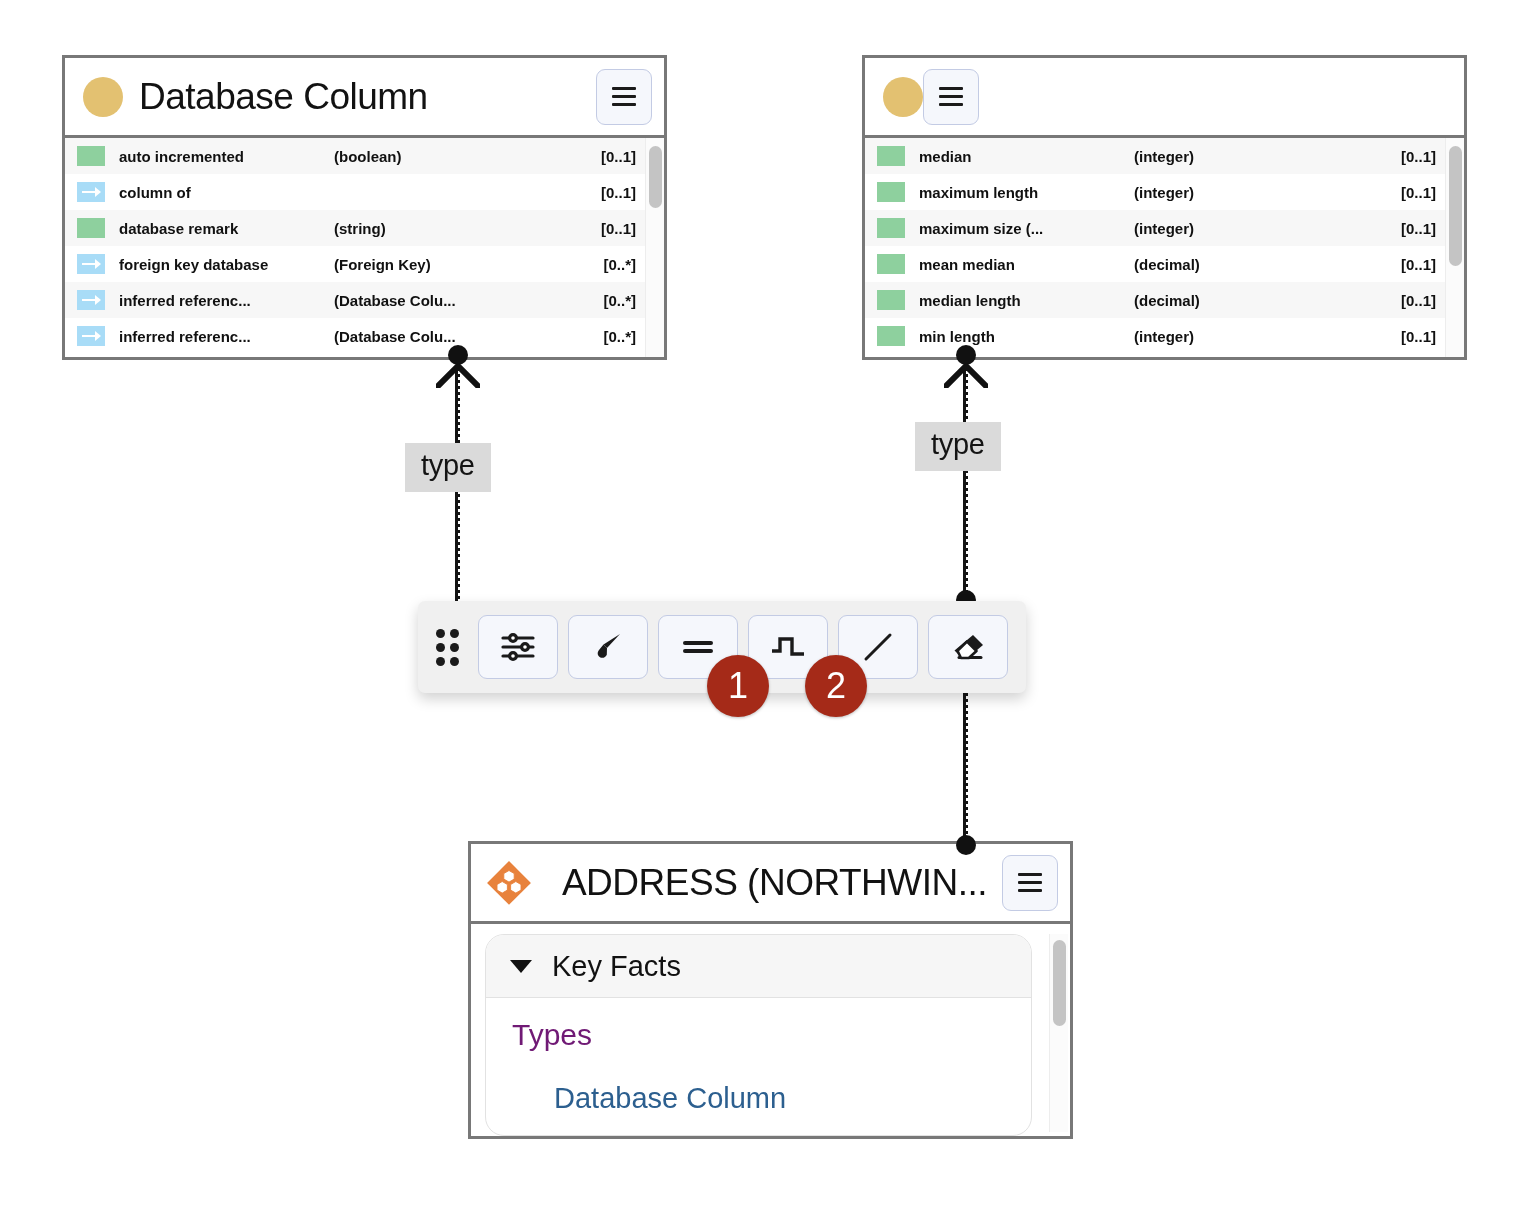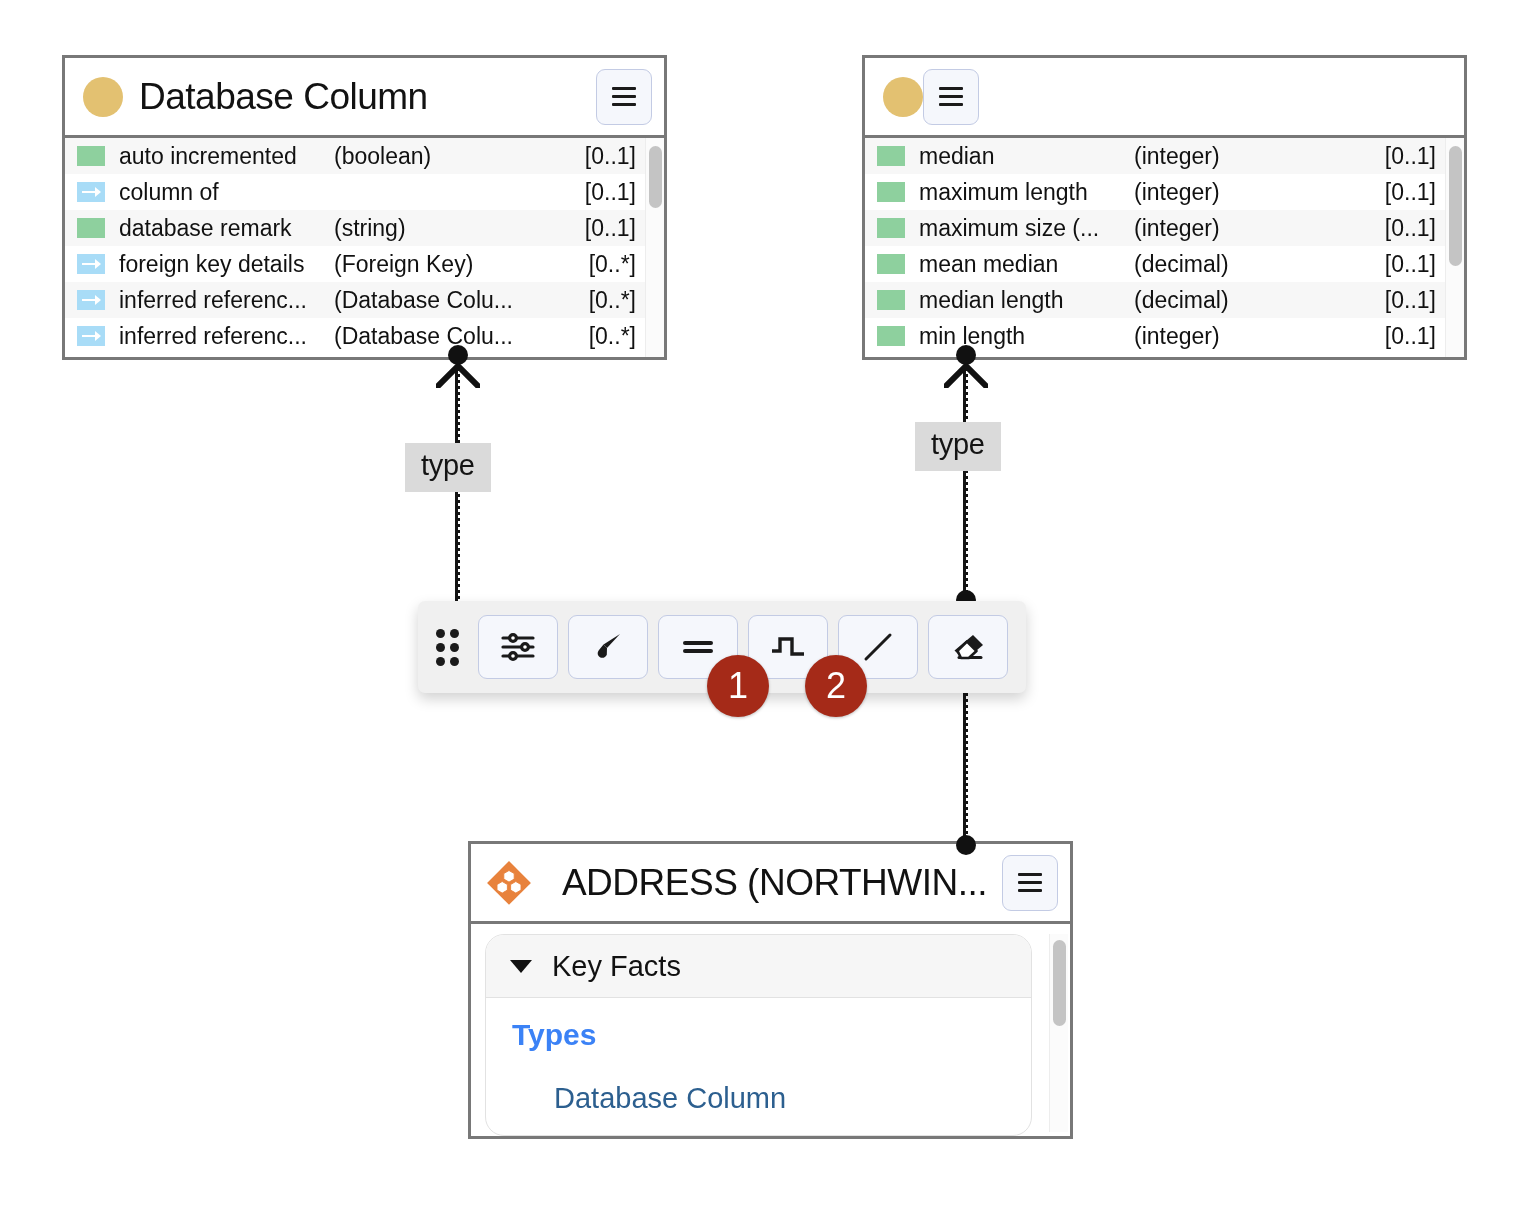--- a/index.html
+++ b/index.html
@@ -86,23 +86,24 @@
   .attr-rows {
     position: absolute;
     inset: 0 18px 0 0;
   }
   .attr-row {
     display: flex;
     align-items: center;
     height: 36px;
     padding: 0 10px 0 12px;
     box-sizing: border-box;
-    font-size: 23px;
+    font-size: 15px;
     color: #111111;
     white-space: nowrap;
+    font-weight: bold;
   }
   .attr-row.odd { background: #f7f7f7; }
   .attr-row.even { background: #ffffff; }
   .swatch {
     flex: 0 0 auto;
     width: 28px;
     height: 20px;
     margin-right: 14px;
     position: relative;
   }
@@ -173,21 +174,21 @@
     color: #111111;
   }
   .caret {
     width: 0; height: 0;
     border-left: 11px solid transparent;
     border-right: 11px solid transparent;
     border-top: 13px solid #111111;
     margin-right: 20px;
   }
   .kf-content { padding: 20px 0 0 26px; }
-  .kf-types-title { font-size: 30px; font-weight: bold; color: #3b82f6; }
+  .kf-types-title { font-size: 30px; font-weight: normal; color: #701a75; }
   .kf-type-link { font-size: 29px; color: #2c5f8f; margin-top: 30px; margin-left: 42px; }
 
   
   .edge {
     position: absolute;
     width: 5px;
     z-index: 5;
     background-image:
       repeating-linear-gradient(0deg,  #141414 0 3px, transparent 3px 6px),
       repeating-linear-gradient(90deg, #141414 0 3px, transparent 3px 6px);
@@ -316,21 +317,21 @@
         <span class="attr-card">[0..1]</span>
       </div>
       <div class="attr-row odd">
         <span class="swatch attr"></span>
         <span class="attr-name" style="width:215px">database remark</span>
         <span class="attr-type" style="width:215px">(string)</span>
         <span class="attr-card">[0..1]</span>
       </div>
       <div class="attr-row even">
         <span class="swatch rel"></span>
-        <span class="attr-name" style="width:215px">foreign key details</span>
+        <span class="attr-name" style="width:215px">foreign key database</span>
         <span class="attr-type" style="width:215px">(Foreign Key)</span>
         <span class="attr-card">[0..*]</span>
       </div>
       <div class="attr-row odd">
         <span class="swatch rel"></span>
         <span class="attr-name" style="width:215px">inferred referenc...</span>
         <span class="attr-type" style="width:215px">(Database Colu...</span>
         <span class="attr-card">[0..*]</span>
       </div>
       <div class="attr-row even">

